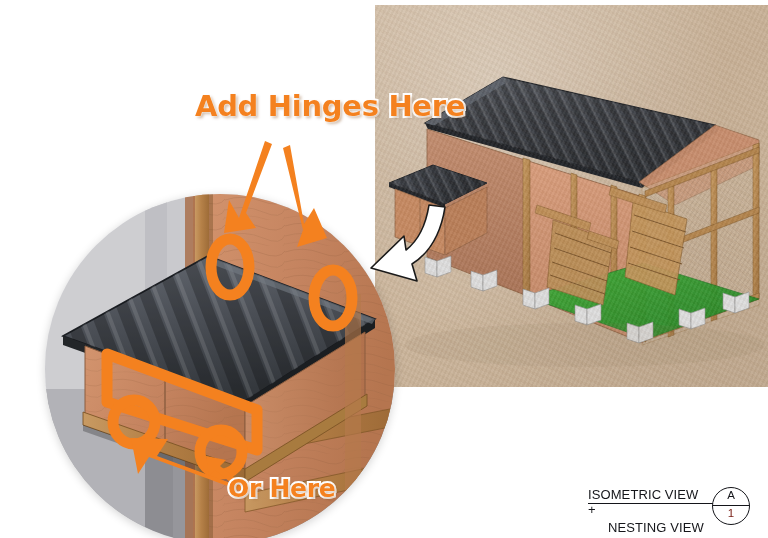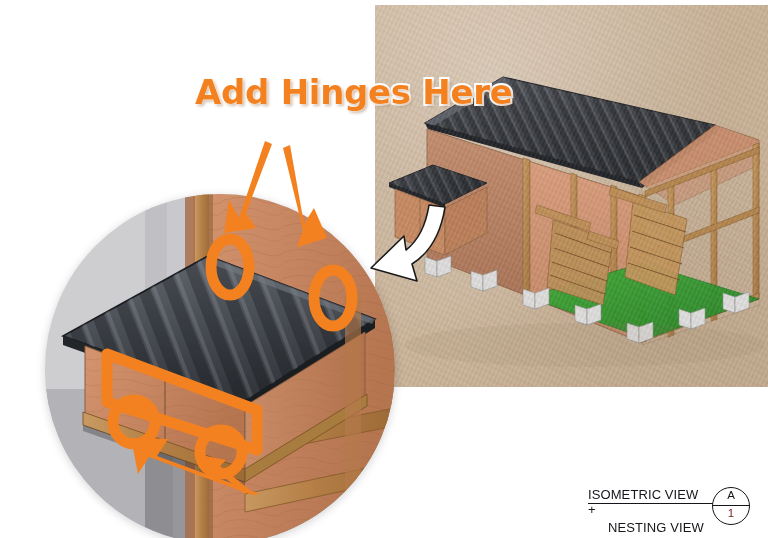--- a/index.html
+++ b/index.html
@@ -38,21 +38,21 @@
     color:#F4811F;
     font-family:"DejaVu Sans", sans-serif;
     letter-spacing:-0.3px;
     white-space:nowrap;
     -webkit-text-stroke:4px #ffffff;
     paint-order:stroke fill;
     text-shadow:
       0 0 1px #fff, 0 0 2px #fff,
       2px 2px 3px rgba(120,60,10,.35);
   }
-  #add-hinges{left:195px;top:72px;font-size:34px;}
+  #add-hinges{left:195px;top:89px;font-size:29px;}
   #or-here{left:228px;top:474px;font-size:25px;}
 
   
   .detail-circle{
     position:absolute;left:45px;top:194px;width:350px;height:350px;
     border-radius:50%;overflow:hidden;
     box-shadow:0 2px 10px rgba(0,0,0,.18);
   }
   .detail-svg{position:absolute;left:0;top:0;width:100%;height:100%;}
 
@@ -340,14 +340,15 @@
     <div class="tb-rule"></div>
     <div class="tb-badge">
       <div class="divider"></div>
       <div class="letter">A</div>
       <div class="num">1</div>
     </div>
   </div>
 
   <div class="callout" id="add-hinges">Add Hinges Here</div>
 
+  <div class="callout" id="or-here">Or Here</div>
 
 </div>
 
 </body></html>

